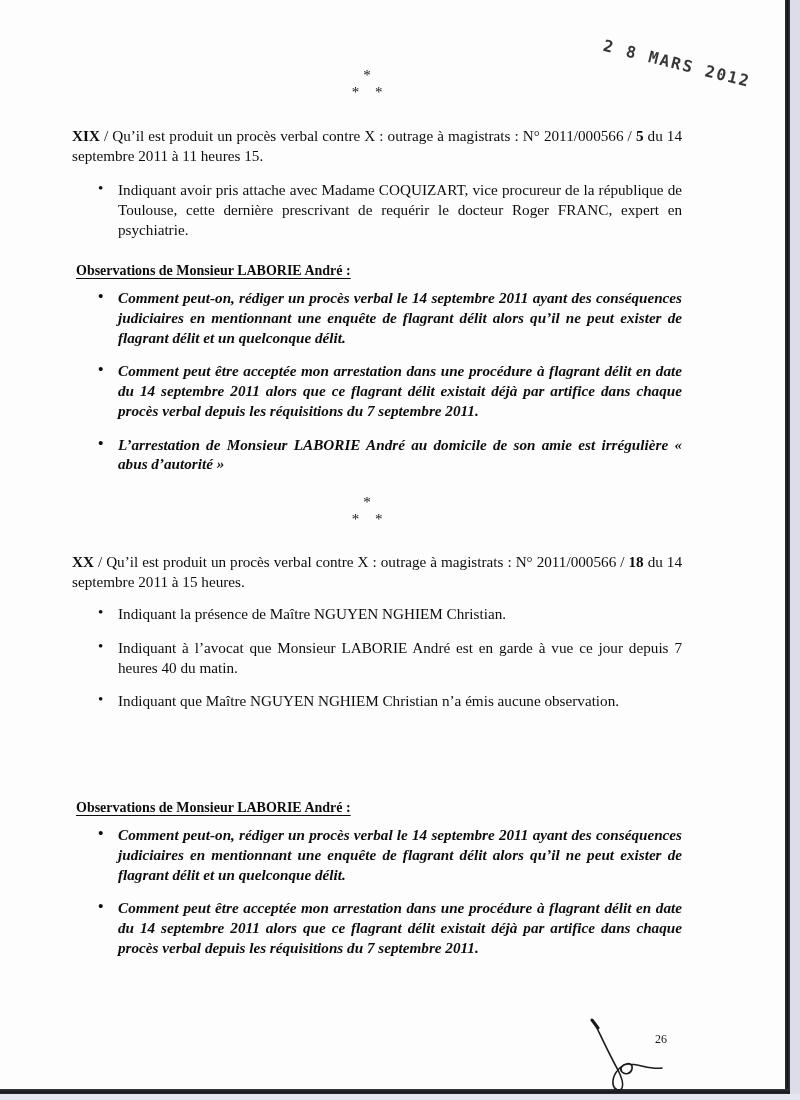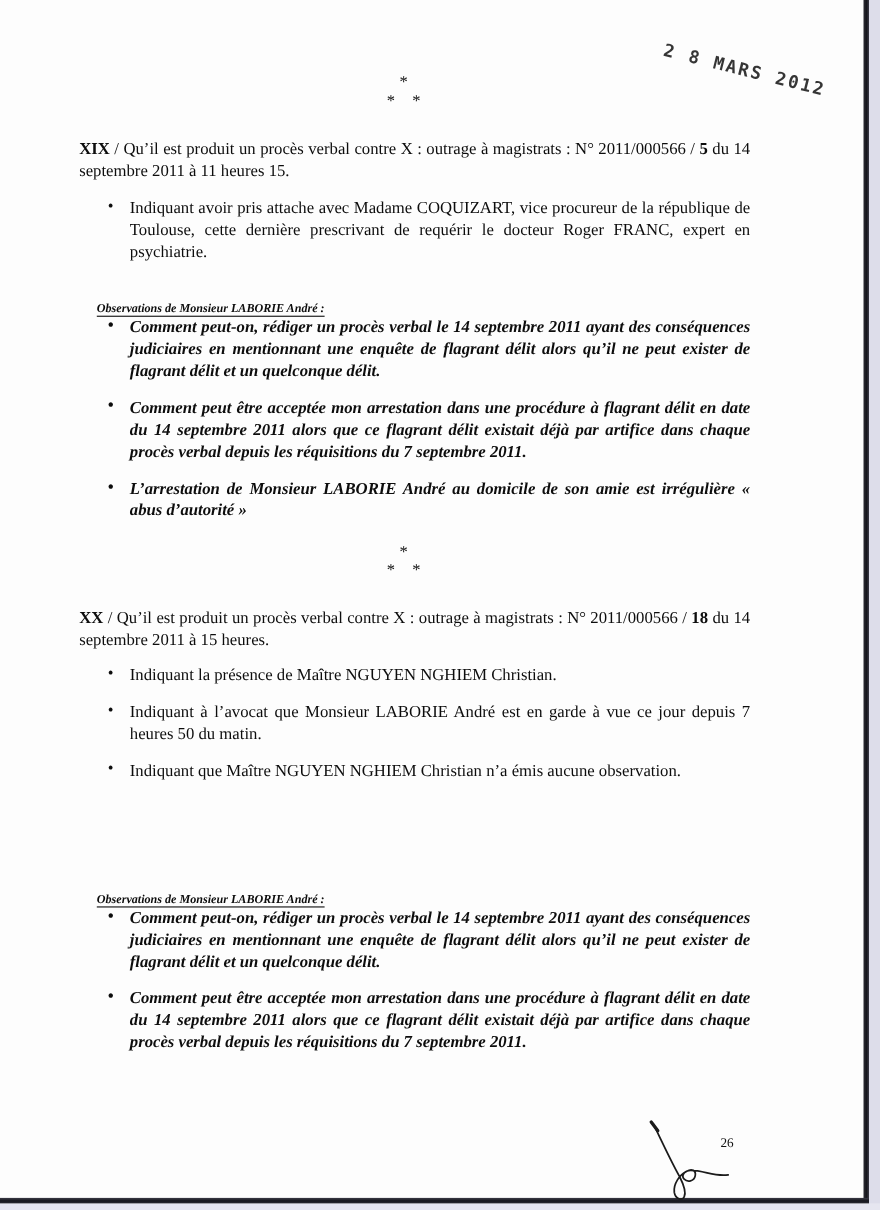--- a/index.html
+++ b/index.html
@@ -97,25 +97,24 @@
   }
 
   .heading-para {
     text-align: justify;
     margin: 0;
   }
   .heading-para b { font-weight: bold; }
 
   .obs-heading {
     font-weight: bold;
-    font-size: 11px;
+    font-size: 14px;
     text-decoration: underline;
     text-underline-offset: 3px;
-    margin: 16px;
-    font-style: italic;
+    margin: 4px;
   }
 
   ul.bullets {
     list-style: none;
     margin: 0;
     padding: 0;
   }
   ul.bullets > li {
     position: relative;
     padding-left: 46px;
@@ -216,21 +215,21 @@
       <span class="star-bottom">* *</span>
     </div>
 
     <div class="body-block blk-5">
       <p class="heading-para"><b>XX</b><span> / Qu’il est produit un procès verbal  contre X : outrage à magistrats : N° 2011/000566 / </span><b>18</b><span> du 14 septembre 2011 à 15 heures.</span></p>
     </div>
 
     <div class="body-block blk-6">
       <ul class="bullets">
         <li>Indiquant la présence de Maître NGUYEN NGHIEM Christian.</li>
-        <li>Indiquant à l’avocat que Monsieur LABORIE André est en garde à vue ce jour depuis 7 heures 50 du matin.</li>
+        <li>Indiquant à l’avocat que Monsieur LABORIE André est en garde à vue ce jour depuis 7 heures 40 du matin.</li>
         <li>Indiquant que Maître NGUYEN NGHIEM Christian n’a émis aucune observation.</li>
       </ul>
     </div>
 
     <div class="body-block blk-7">
       <p class="obs-heading">Observations de Monsieur LABORIE André :</p>
     </div>
 
     <div class="body-block blk-8">
       <ul class="bullets italic">

